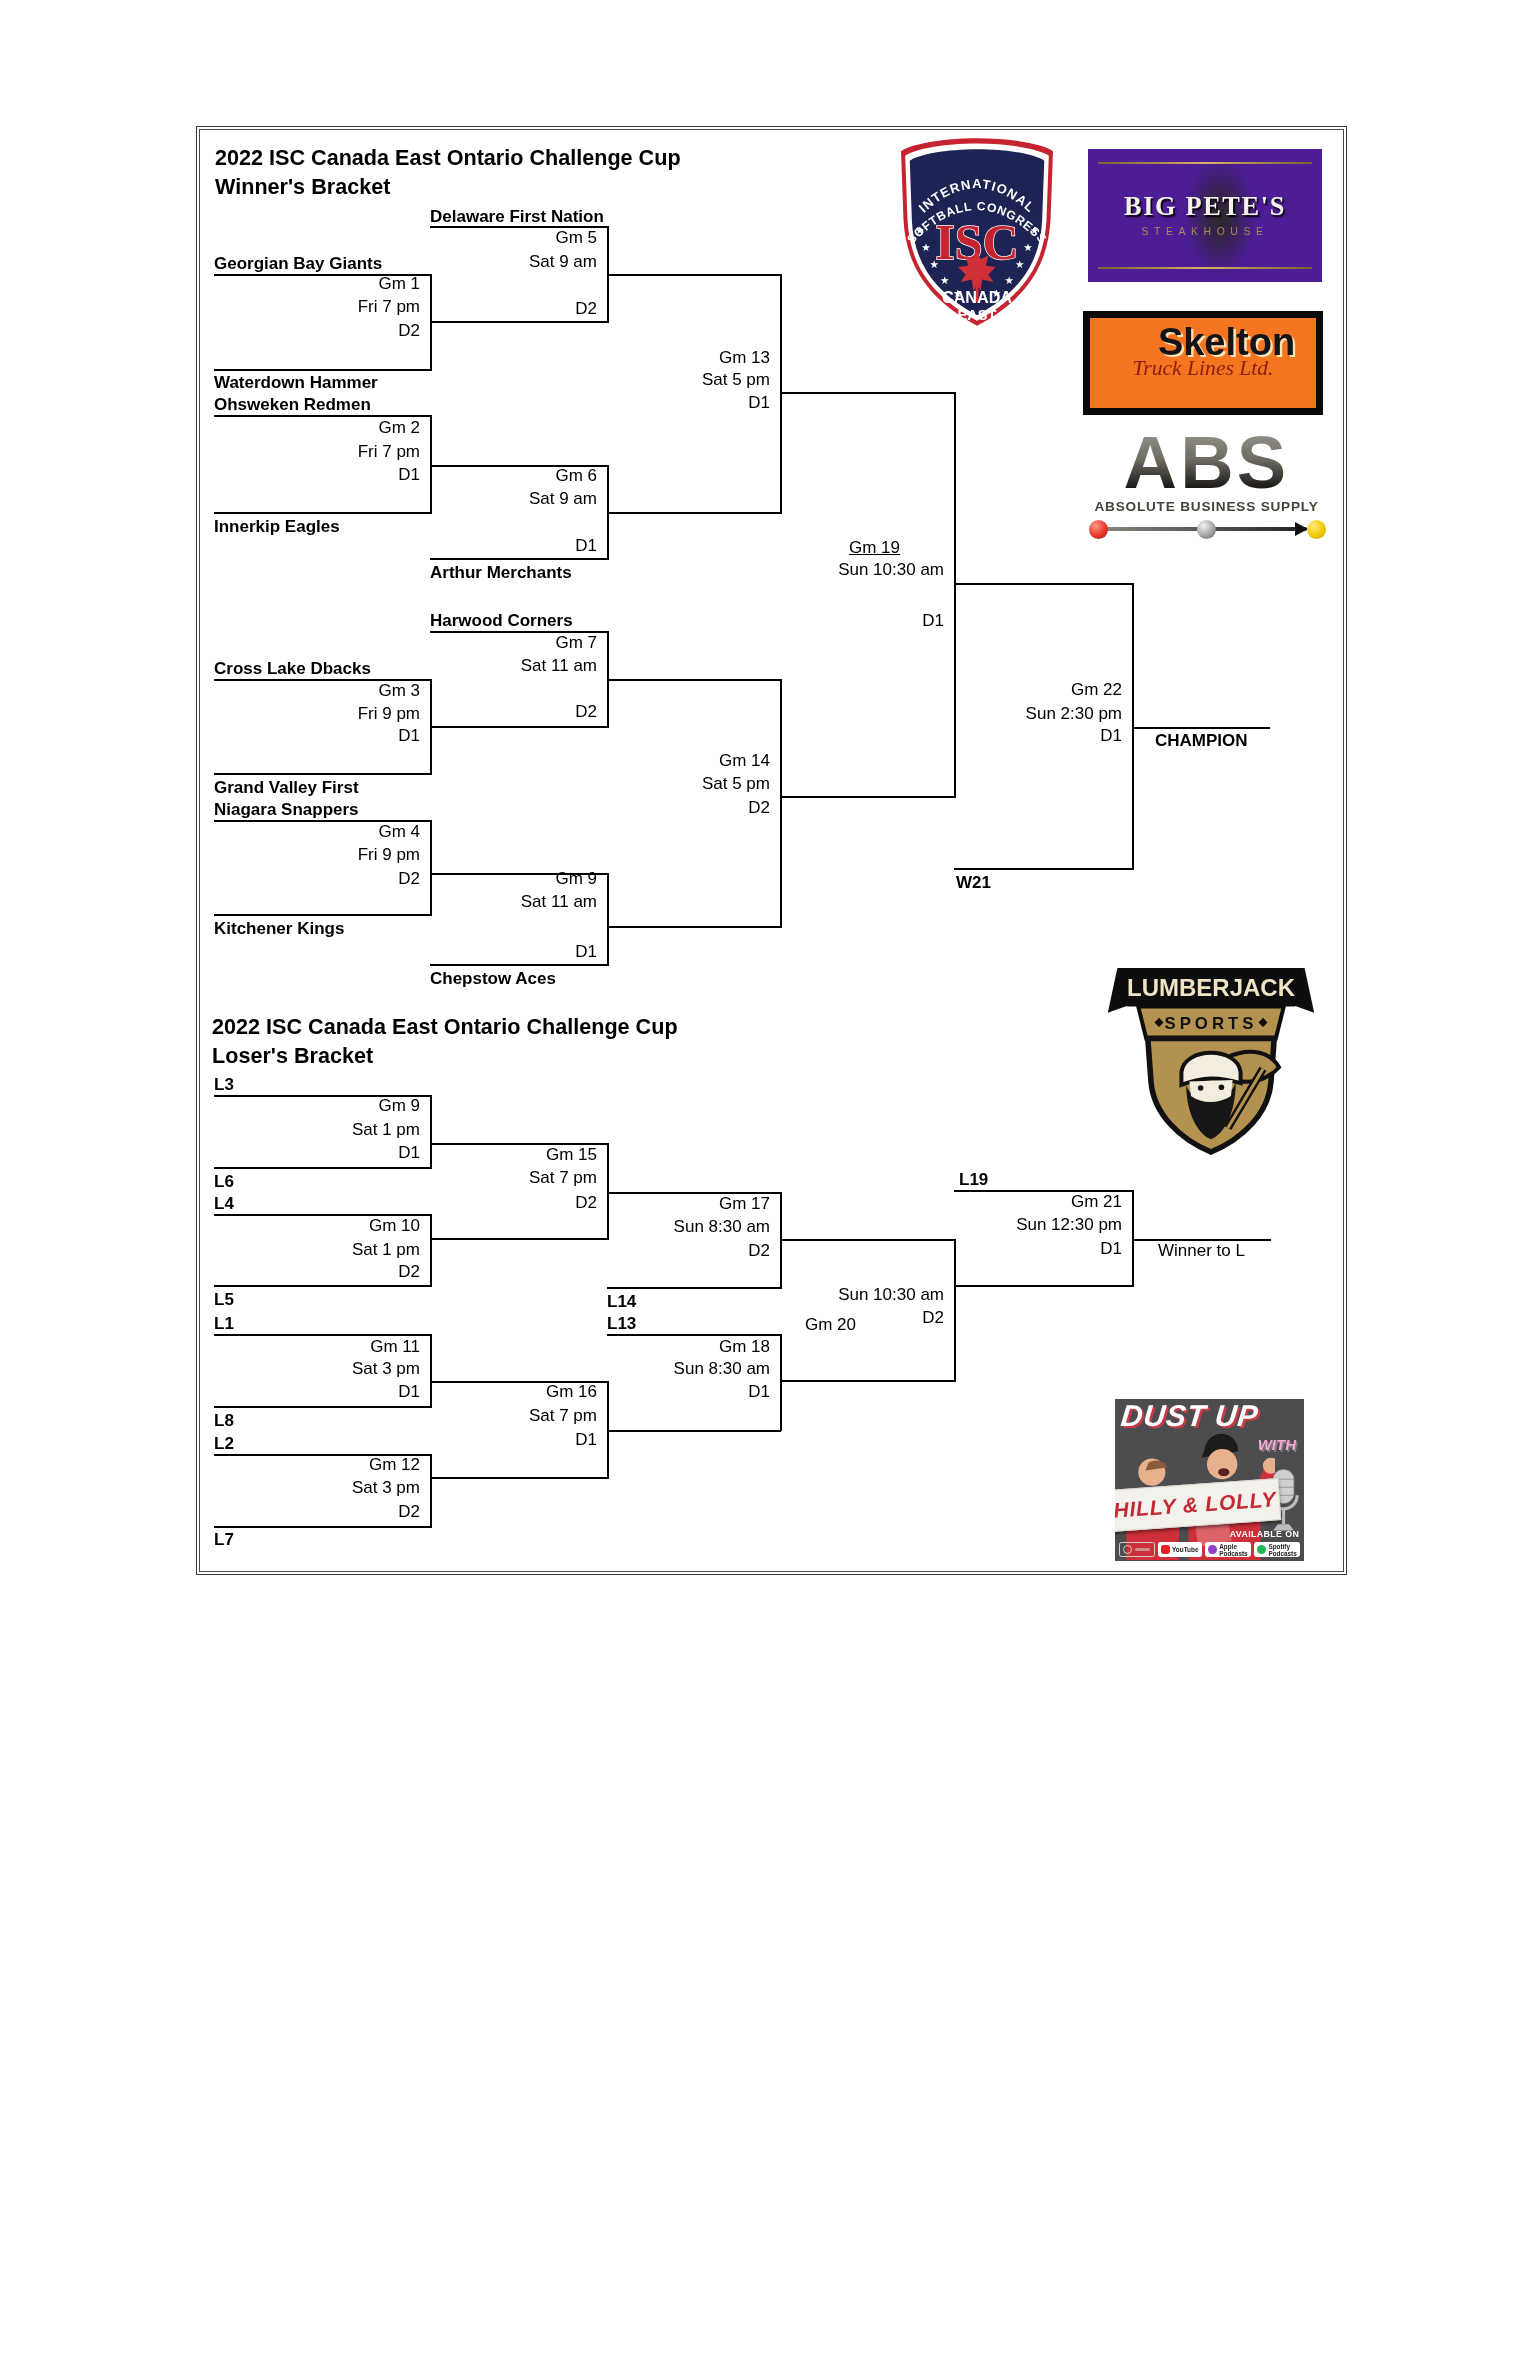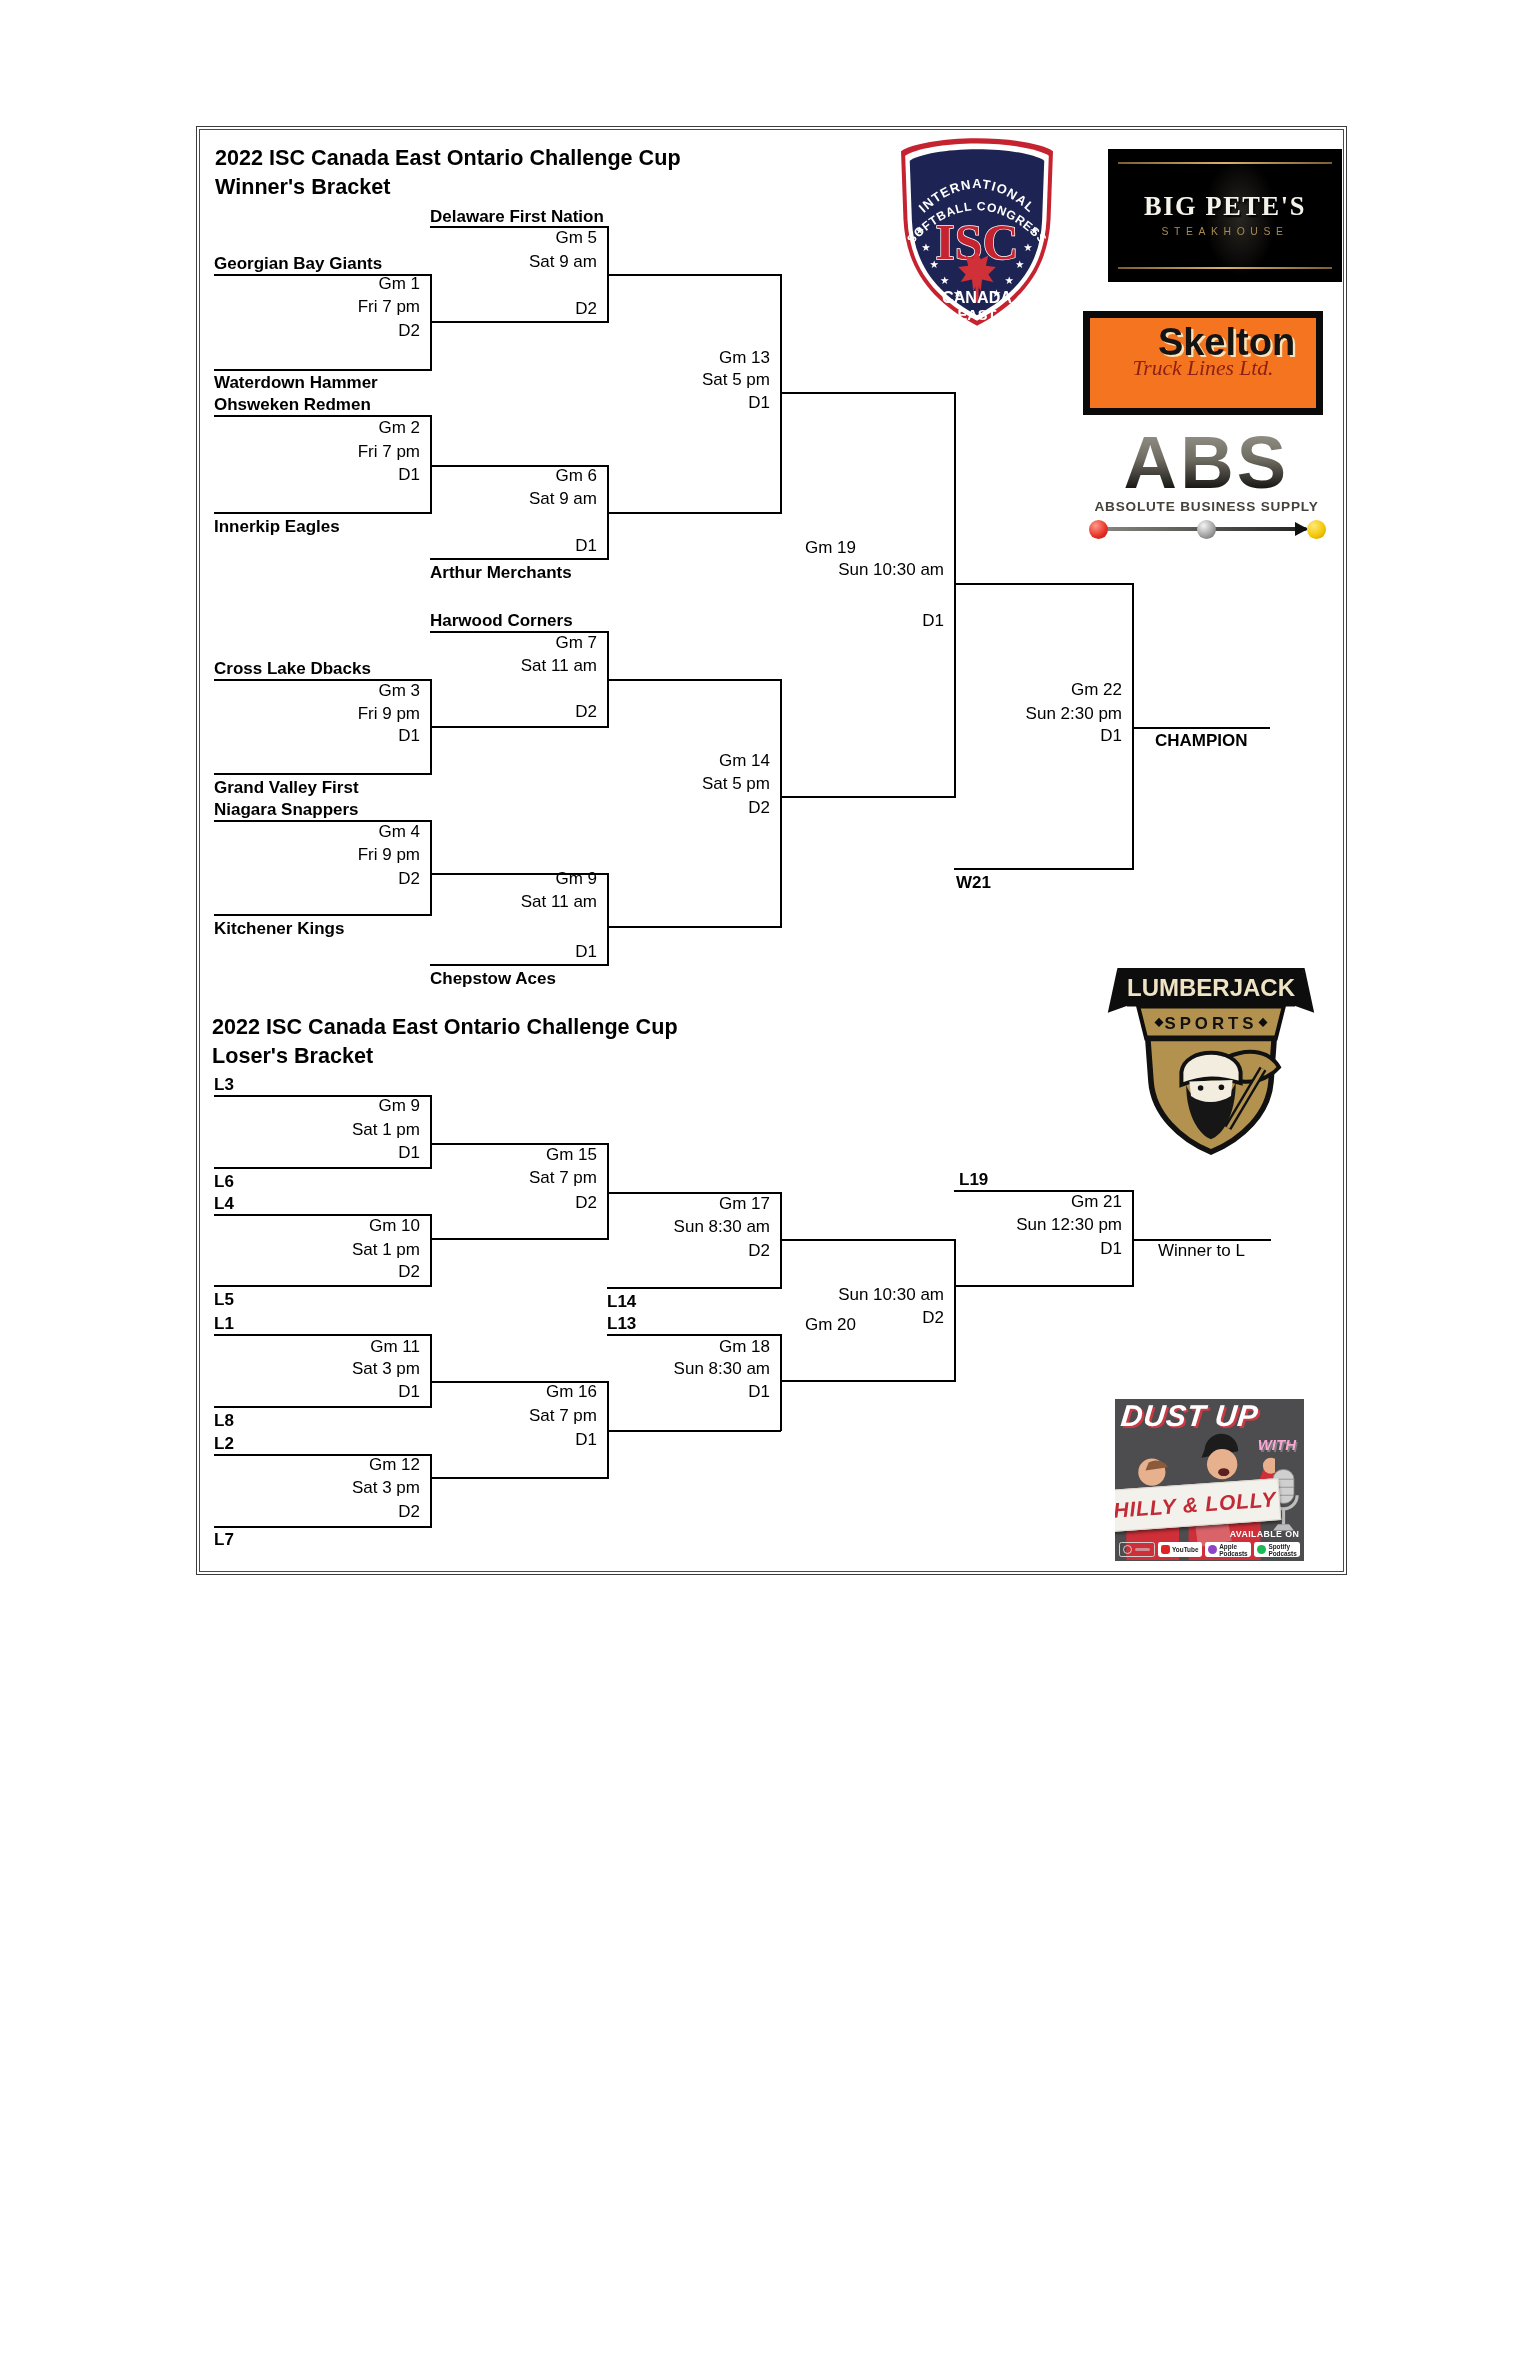--- a/index.html
+++ b/index.html
@@ -8,21 +8,21 @@
   #page{position:absolute;left:196px;top:126px;width:1149px;height:1447px;
         border:1.6px solid #3c3c3c;background:#fff;}
   #page .inner-frame{position:absolute;inset:2.4px;border:0.8px solid #4a4a4a;pointer-events:none;}
   .abs{position:absolute;}
   .ttl{font-weight:bold;font-size:21.6px;line-height:24px;white-space:nowrap;}
   .tm {font-weight:bold;font-size:17px;line-height:19px;white-space:nowrap;}
   .gi {font-size:17px;line-height:19px;white-space:nowrap;}
   .lbl{font-weight:bold;font-size:17px;line-height:19px;white-space:nowrap;}
   .bline{position:absolute;background:#000;}
   
-  #bigpetes{left:1088px;top:149px;width:234px;height:133px;background:#000000;overflow:hidden;margin-left:20px;}
+  #bigpetes{left:1088px;top:149px;width:234px;height:133px;background:#4c1d95;overflow:hidden;}
   #bigpetes .gold-line{position:absolute;left:10.4px;right:10.4px;height:1.6px;
       background:linear-gradient(90deg,#7a5f33,#d8b26a,#7a5f33);}
   #bigpetes .ghost{position:absolute;left:96px;top:8px;width:72px;height:120px;border-radius:50%;
       background:radial-gradient(ellipse at center,#2a2722 0%,transparent 70%);}
   #bigpetes .bp-name{position:absolute;left:0;right:0;top:42px;text-align:center;
       font-family:"Liberation Serif",serif;font-weight:bold;font-size:26.4px;color:#f5f2ea;
       letter-spacing:1.6px;text-shadow:1.6px 1.6px 1.6px #000;}
   #bigpetes .bp-tag{position:absolute;left:0;right:0;top:77px;text-align:center;
       font-size:10.4px;color:#a98a50;letter-spacing:5.6px;}
   
@@ -199,21 +199,21 @@
       <div class="bt gi" style="left: 458px; top: 702px; width: 139px; text-align: right;">D2</div>
       <div class="bt gi" style="left: 458px; top: 869px; width: 139px; text-align: right;">Gm 9</div>
       <div class="bt gi" style="left: 458px; top: 892px; width: 139px; text-align: right;">Sat 11 am</div>
       <div class="bt gi" style="left: 458px; top: 942px; width: 139px; text-align: right;">D1</div>
       <div class="bt gi" style="left: 631px; top: 348px; width: 139px; text-align: right;">Gm 13</div>
       <div class="bt gi" style="left: 631px; top: 370px; width: 139px; text-align: right;">Sat 5 pm</div>
       <div class="bt gi" style="left: 631px; top: 393px; width: 139px; text-align: right;">D1</div>
       <div class="bt gi" style="left: 631px; top: 751px; width: 139px; text-align: right;">Gm 14</div>
       <div class="bt gi" style="left: 631px; top: 774px; width: 139px; text-align: right;">Sat 5 pm</div>
       <div class="bt gi" style="left: 631px; top: 798px; width: 139px; text-align: right;">D2</div>
-      <div class="bt gi" style="left: 805px; top: 538px; width: 139px; text-align: left;">Gm 19</div>
+      <div class="bt gi" style="left: 805px; top: 538px; width: 139px; text-align: center; text-decoration: underline;">Gm 19</div>
       <div class="bt gi" style="left: 805px; top: 560px; width: 139px; text-align: right;">Sun 10:30 am</div>
       <div class="bt gi" style="left: 805px; top: 611px; width: 139px; text-align: right;">D1</div>
       <div class="bt gi" style="left: 983px; top: 680px; width: 139px; text-align: right;">Gm 22</div>
       <div class="bt gi" style="left: 983px; top: 704px; width: 139px; text-align: right;">Sun 2:30 pm</div>
       <div class="bt gi" style="left: 983px; top: 726px; width: 139px; text-align: right;">D1</div>
       <div class="bt gi" style="left: 281px; top: 1096px; width: 139px; text-align: right;">Gm 9</div>
       <div class="bt gi" style="left: 281px; top: 1120px; width: 139px; text-align: right;">Sat 1 pm</div>
       <div class="bt gi" style="left: 281px; top: 1143px; width: 139px; text-align: right;">D1</div>
       <div class="bt gi" style="left: 281px; top: 1216px; width: 139px; text-align: right;">Gm 10</div>
       <div class="bt gi" style="left: 281px; top: 1240px; width: 139px; text-align: right;">Sat 1 pm</div>

